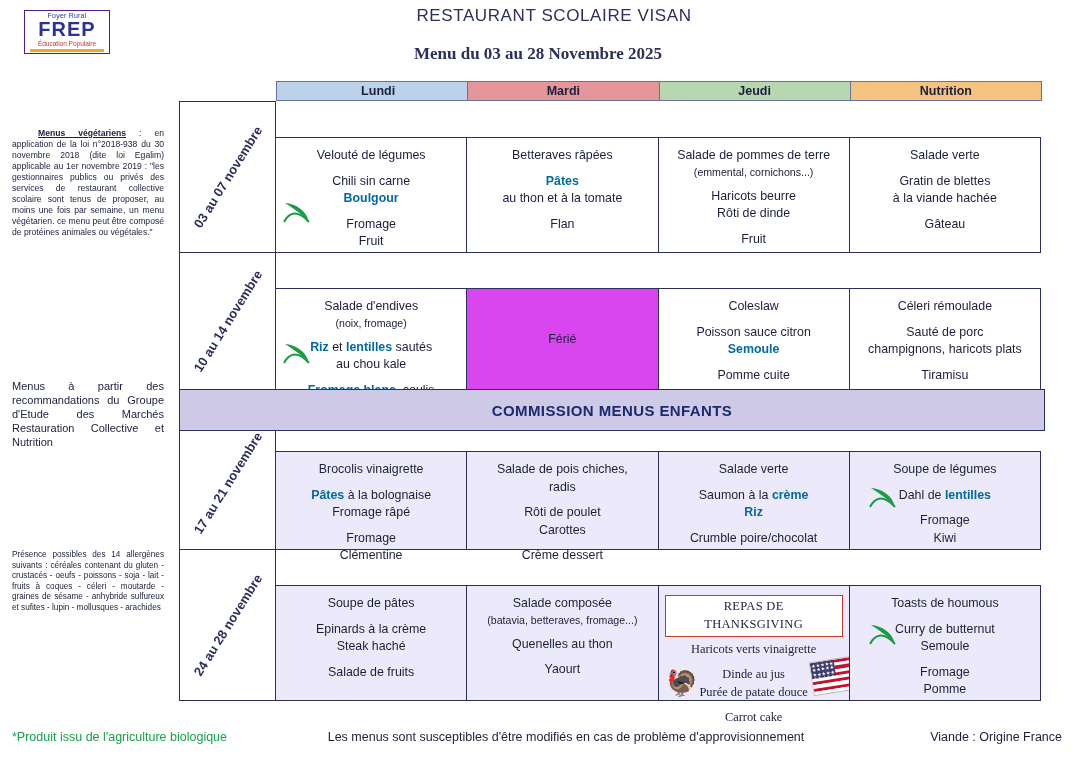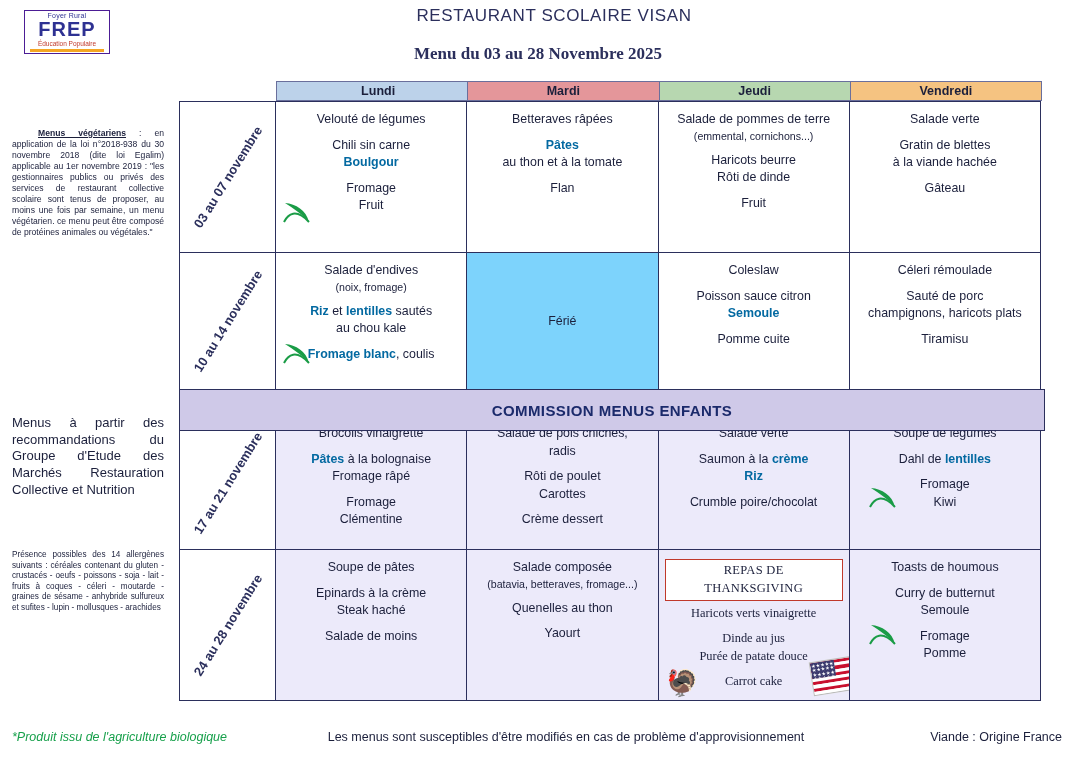--- a/index.html
+++ b/index.html
@@ -46,21 +46,21 @@
   
   .note {
     position: absolute;
     width: 152px;
     font-size: 8.6px;
     line-height: 1.28;
     text-align: justify;
     color: #1b1f3b;
   }
   .note-1 { left: 12px; top: 128px; }
-  .note-2 { left: 12px; top: 415px; font-size: 13px; }
+  .note-2 { left: 12px; top: 379px; font-size: 11px; }
   .note-3 { left: 12px; top: 550px; font-size: 8.2px; }
   .note u { text-decoration: underline; padding-left: 26px; }
   .note b { font-weight: bold; }
 
   
   .grid {
     position: absolute;
     left: 179px; top: 81px;
     width: 866px;
   }
@@ -105,29 +105,29 @@
     width: 192.25px;
     border: 1px solid #2b2f5c;
     margin-right: -1px;
     padding: 9px 6px 8px;
     text-align: center;
     font-size: 12.4px;
     line-height: 1.42;
     color: #1b1f3b;
     position: relative;
   }
-  .cell.lundi, .cell.mardi, .cell.jeudi, .cell.vendredi { background: #eceafa; }
+  .cell.lundi, .cell.mardi, .cell.jeudi, .cell.vendredi { background: #eceafa; margin-top: 36px; }
   .cell.ferie { background: #eceaea; display:flex; align-items:center; justify-content:center; }
   .cell .sm { font-size: 10.6px; }
   .cell .bio { color: #0369a1; font-weight: bold; }
   .gap { height: 8px; }
 
   
   .week-1 .cell, .week-2 .cell { background: #ffffff; }
-  .week-2 .cell.ferie { background: #7dd3fc; }
+  .week-2 .cell.ferie { background: #d946ef; }
 
   
   .leaf {
     position: absolute;
     width: 30px; height: 26px;
   }
   .leaf svg { width: 100%; height: 100%; display:block; }
 
   
   .commission {
@@ -173,21 +173,21 @@
     background:#3c3b6e; color:#fff; font-size:5px; line-height:4.4px;
     letter-spacing:0px; padding:1px 1px; overflow:hidden;
   }
 
   
   .foot {
     position: absolute;
     bottom: 14px;
     font-size: 12.5px;
   }
-  .foot-left { left: 12px; color: #17a04b; font-style: italic; }
+  .foot-left { left: 12px; color: #17a04b; }
   .foot-center { left: 0; width: 1076px; text-align: center; color:#1b1f3b;margin-left:28px; }
   .foot-right { right: 14px; color: #1b1f3b; }
 </style>
 </head>
 <body>
 
 <div class="logo">
   <div class="l1">Foyer Rural</div>
   <div class="l2">FREP</div>
   <div class="l3">Éducation Populaire</div>
@@ -202,21 +202,21 @@
 </div>
 <div class="note note-2">Menus à partir des recommandations du Groupe d'Etude des Marchés Restauration Collective et Nutrition</div>
 <div class="note note-3">Présence possibles des 14 allergènes suivants : céréales contenant du gluten - crustacés - oeufs - poissons - soja - lait - fruits à coques - céleri - moutarde - graines de sésame - anhybride sulfureux et sufites - lupin - mollusques - arachides</div>
 
 <div class="grid">
   <div class="hdr-row">
     <div class="hdr-spacer"></div>
     <div class="hdr lundi">Lundi</div>
     <div class="hdr mardi">Mardi</div>
     <div class="hdr jeudi">Jeudi</div>
-    <div class="hdr vendredi">Vendredi</div>
+    <div class="hdr vendredi">Nutrition</div>
   </div>
   <div id="weeks-host">
       <div class="week week-1" style="height: 152px;">
         <div class="wk-label">
           <span>03 au 07 novembre</span>
         </div>
         <div class="cell lundi">
           <div class="">Velouté de légumes</div>
           <div class="gap"></div>
           <div class="">Chili sin carne</div>
@@ -344,21 +344,21 @@
       <div class="week week-4" style="height: 152px;">
         <div class="wk-label">
           <span>24 au 28 novembre</span>
         </div>
         <div class="cell lundi">
           <div class="">Soupe de pâtes</div>
           <div class="gap"></div>
           <div class="">Epinards à la crème</div>
           <div class="">Steak haché</div>
           <div class="gap"></div>
-          <div class="">Salade de moins</div>
+          <div class="">Salade de fruits</div>
         </div>
         <div class="cell mardi">
           <div class="">Salade composée</div>
           <div class="sm">(batavia, betteraves, fromage...)</div>
           <div class="gap"></div>
           <div class="">Quenelles au thon</div>
           <div class="gap"></div>
           <div class="">Yaourt</div>
         </div>
         <div class="cell jeudi"><div class="tgbox">REPAS DE THANKSGIVING</div><div class="tg-line">Haricots verts vinaigrette</div><div class="gap"></div><div class="tg-line">Dinde au jus</div><div class="tg-line">Purée de patate douce</div><div class="gap"></div><div class="tg-line">Carrot cake</div><span class="turkey">🦃</span><span class="flag">

